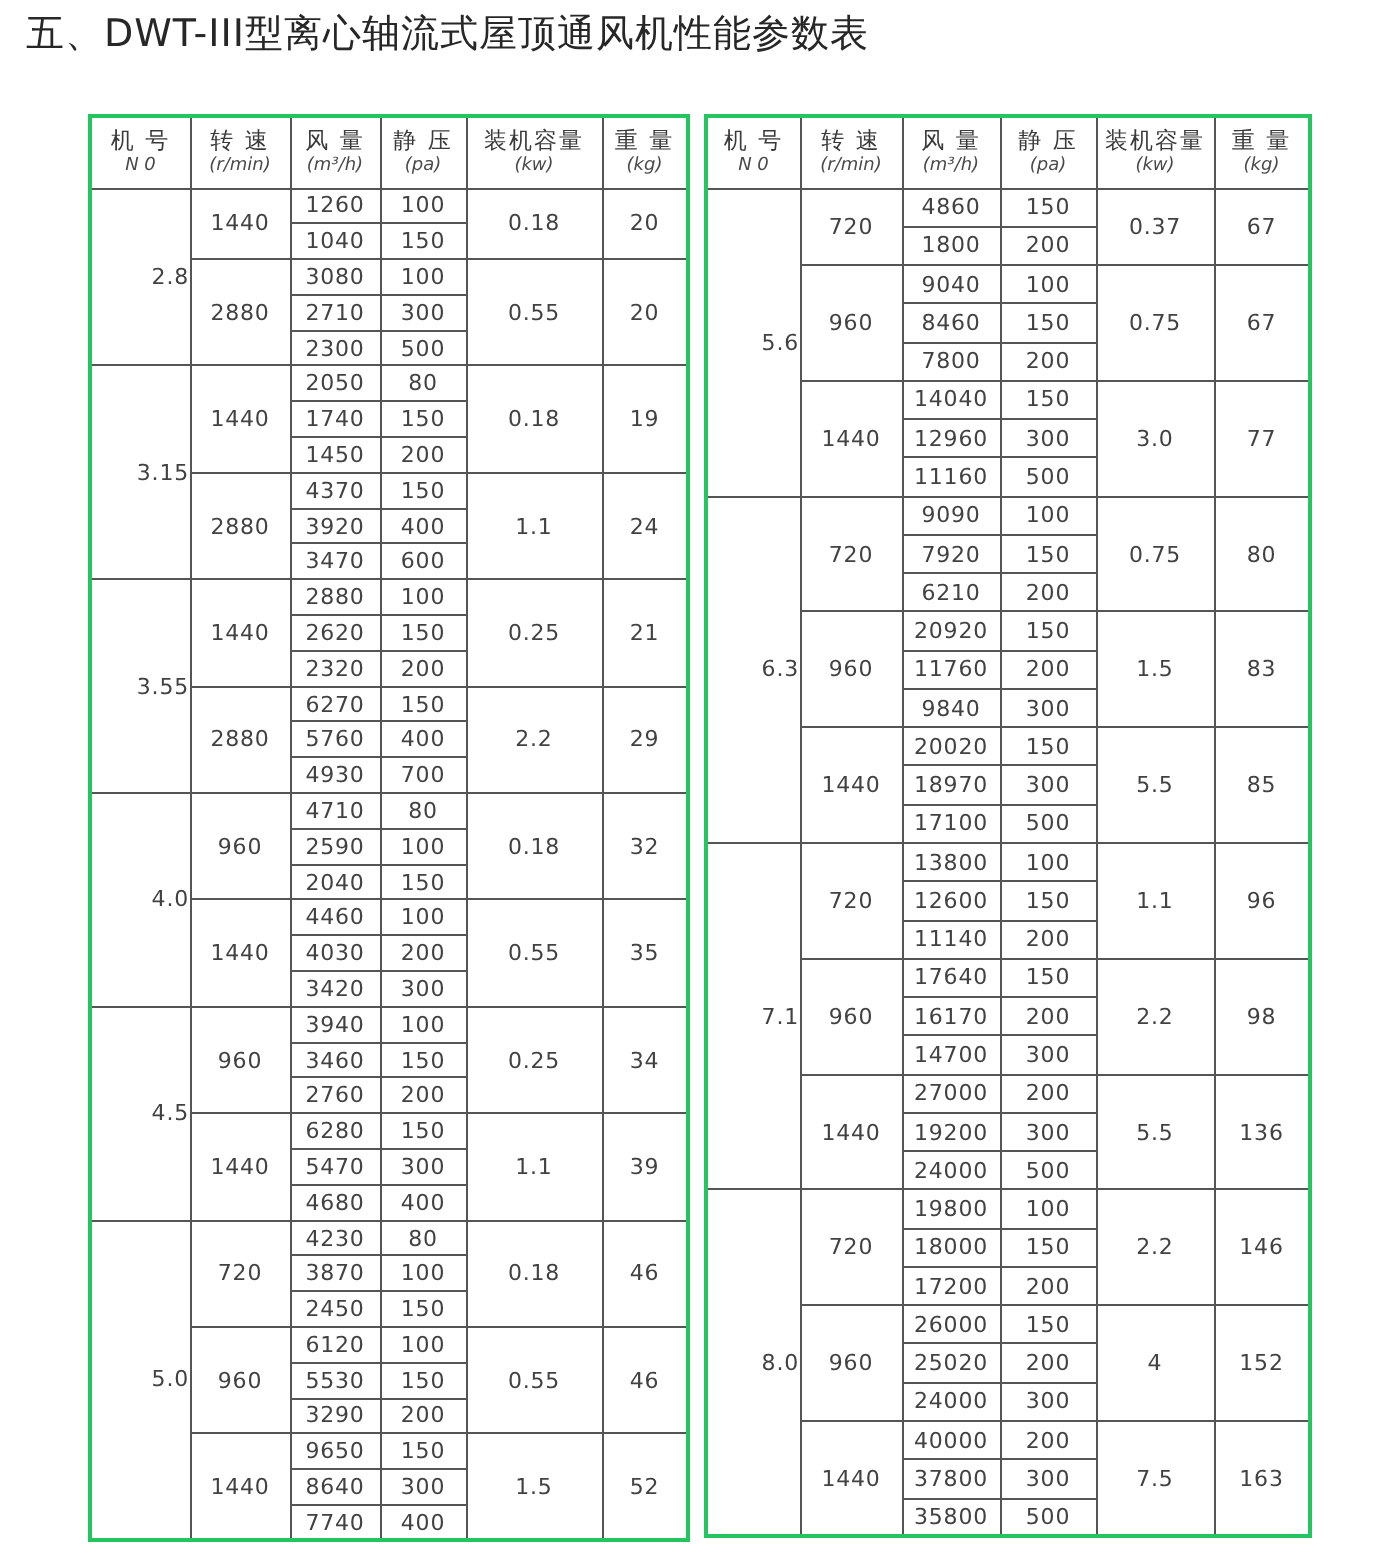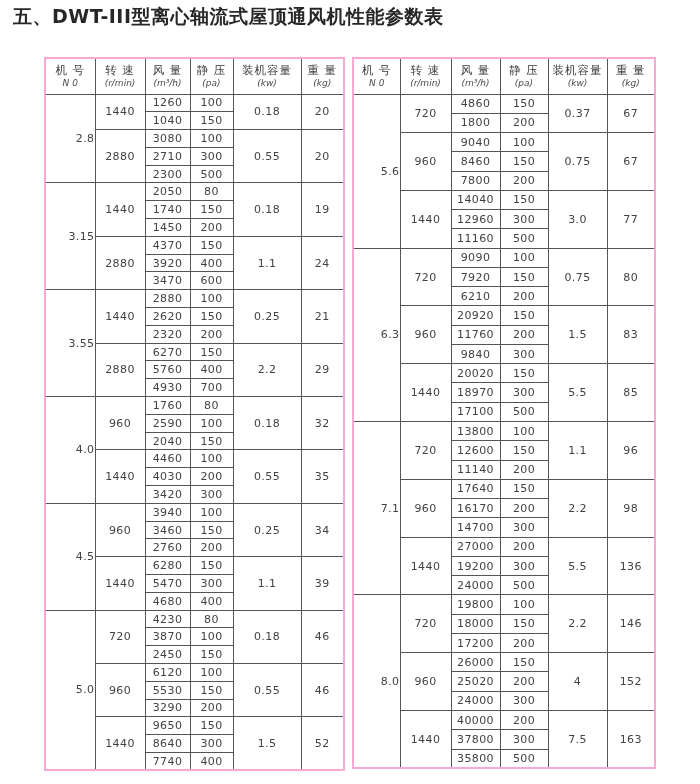--- a/index.html
+++ b/index.html
@@ -10,36 +10,36 @@
     font-family: "DejaVu Sans", "Liberation Sans", sans-serif;
     color: #3f3f3f;
     position: relative;
     overflow: hidden;
   }
   .title {
     position: absolute;
     left: 13px; top: 4px;
     margin: 0;
     font-size: 19px;
-    font-weight: bold;
+    font-weight: normal;
     color: #272727;
     letter-spacing: 0.5px;
     white-space: nowrap;
   }
   .tables {
     position: absolute;
     left: 44px; top: 57px;
     display: flex;
     gap: 7px;
     align-items: flex-start;
   }
   table.tbl {
     border-collapse: collapse;
     table-layout: fixed;
-    border: 2px solid #f9a8d4;
+    border: 2px solid #22c55e;
     background: #fff;
   }
   .tbl th, .tbl td {
     border: 1px solid #555555;
     text-align: center;
     vertical-align: middle;
     padding: 0;
     font-size: 11px;
     color: #424242;
     letter-spacing: 0.4px;
@@ -185,21 +185,21 @@
             <td>5760</td>
             <td>400</td>
           </tr>
           <tr>
             <td>4930</td>
             <td>700</td>
           </tr>
           <tr>
             <td rowspan="6" class="no-col">4.0</td>
             <td rowspan="3">960</td>
-            <td>1760</td>
+            <td>4710</td>
             <td>80</td>
             <td rowspan="3">0.18</td>
             <td rowspan="3">32</td>
           </tr>
           <tr>
             <td>2590</td>
             <td>100</td>
           </tr>
           <tr>
             <td>2040</td>

